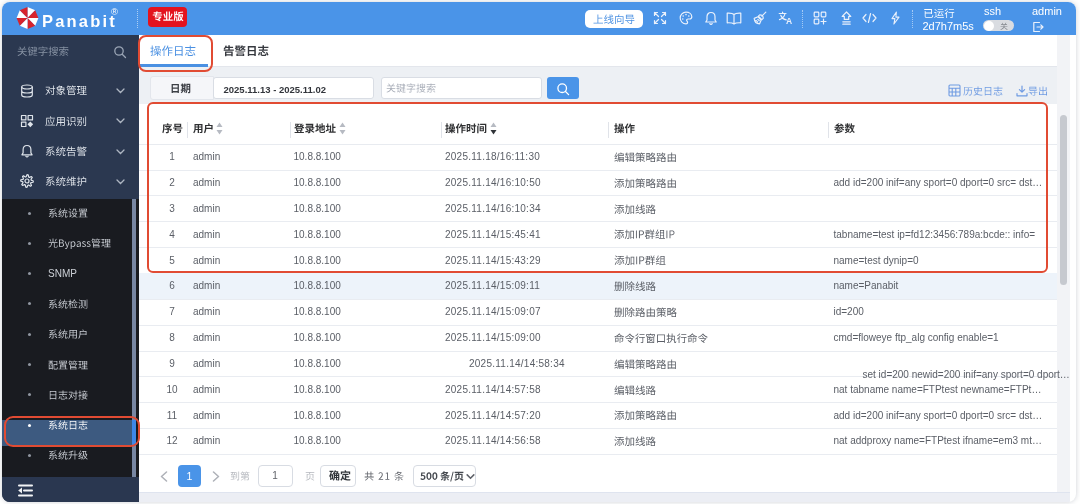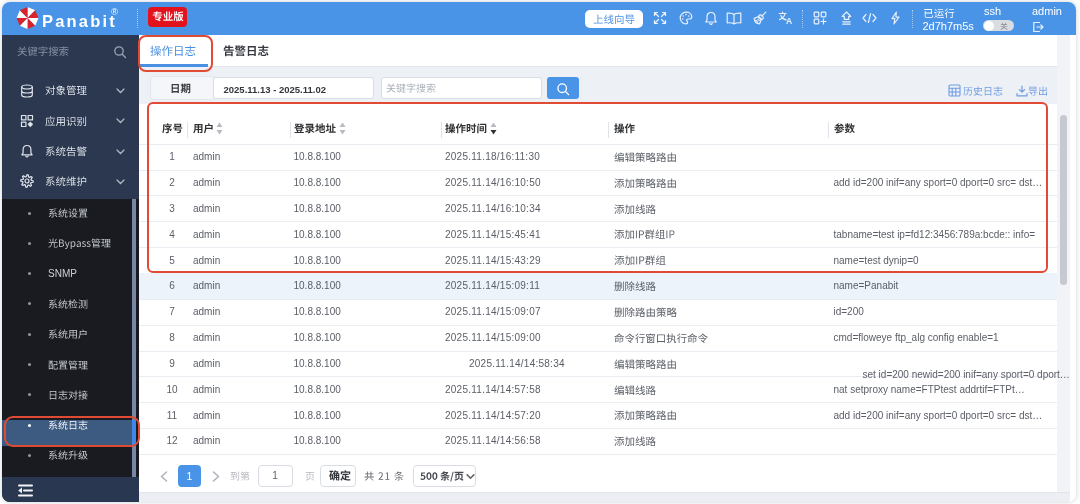--- a/index.html
+++ b/index.html
@@ -410,21 +410,21 @@
 <div style="position:absolute;left:137px;top:400.2px;width:918px;height:1px;background:#e9ecf1"></div>
 <div style="position:absolute;font:10px 'Liberation Sans', sans-serif;line-height:12.0px;color:#5a5e66;white-space:pre;left:170px;top:381.8px;transform:translateX(-50%);">10</div>
 <div style="position:absolute;font:10px 'Liberation Sans', sans-serif;line-height:12.0px;color:#5a5e66;white-space:pre;left:191px;top:381.8px;">admin</div>
 <div style="position:absolute;font:10px 'Liberation Sans', sans-serif;line-height:12.0px;color:#5a5e66;white-space:pre;left:291.5px;top:381.8px;">10.8.8.100</div>
 <div style="position:absolute;font:10px 'Liberation Sans', sans-serif;line-height:12.0px;color:#5a5e66;white-space:pre;letter-spacing:0.25px;left:443px;top:381.8px;">2025.11.14/14:57:58</div>
 <div style="position:absolute;left:612.0px;top:382.5px;width:42px;height:10.5px">
       <svg style="position:absolute;overflow:visible" width="42" height="10.5" viewBox="0 0 42.0 10.5">
         <path d="M0.4 8.7L0.6 9.4C1.5 9.1 2.6 8.6 3.6 8.2L3.5 7.5C2.3 8.0 1.2 8.4 0.4 8.7ZM0.6 4.8C0.8 4.7 1.0 4.7 2.2 4.5C1.8 5.2 1.4 5.7 1.2 5.9C0.9 6.3 0.7 6.6 0.5 6.6C0.6 6.8 0.7 7.2 0.7 7.3C0.9 7.2 1.2 7.1 3.6 6.6C3.5 6.4 3.5 6.1 3.5 5.9L1.8 6.3C2.5 5.3 3.2 4.1 3.8 3.0L3.2 2.6C3.0 3.0 2.8 3.4 2.6 3.8L1.4 3.9C2.0 3.0 2.6 1.8 3.0 0.7L2.3 0.4C1.9 1.7 1.2 3.1 1.0 3.4C0.7 3.8 0.6 4.0 0.4 4.1C0.5 4.3 0.6 4.6 0.6 4.8ZM6.6 5.6L6.6 7.1L5.7 7.1L5.7 5.6ZM7.1 5.6L7.8 5.6L7.8 7.1L7.1 7.1ZM5.1 4.9L5.1 10.0L5.7 10.0L5.7 7.7L6.6 7.7L6.6 9.7L7.1 9.7L7.1 7.7L7.8 7.7L7.8 9.7L8.4 9.7L8.4 7.7L9.1 7.7L9.1 9.3C9.1 9.4 9.1 9.4 9.0 9.4C9.0 9.4 8.8 9.4 8.5 9.4C8.6 9.6 8.7 9.8 8.7 10.0C9.1 10.0 9.3 10.0 9.5 9.9C9.7 9.8 9.8 9.6 9.8 9.3L9.8 4.9L9.1 4.9ZM8.4 5.6L9.1 5.6L9.1 7.1L8.4 7.1ZM6.4 0.6C6.5 0.9 6.7 1.2 6.8 1.6L4.3 1.6L4.3 3.8C4.3 5.4 4.3 7.8 3.3 9.5C3.5 9.5 3.8 9.8 3.9 9.9C4.9 8.2 5.1 5.7 5.1 4.0L9.7 4.0L9.7 1.6L7.7 1.6C7.5 1.2 7.3 0.7 7.1 0.4ZM5.1 2.2L8.9 2.2L8.9 3.3L5.1 3.3ZM16.3 1.4L19.1 1.4L19.1 2.4L16.3 2.4ZM15.6 0.8L15.6 3.0L19.9 3.0L19.9 0.8ZM11.4 5.8C11.4 5.7 11.7 5.6 12.1 5.6L13.1 5.6L13.1 7.1L10.9 7.5L11.1 8.3L13.1 7.9L13.1 10.0L13.8 10.0L13.8 7.7L15.0 7.5L14.9 6.8L13.8 7.0L13.8 5.6L14.8 5.6L14.8 4.9L13.8 4.9L13.8 3.3L13.1 3.3L13.1 4.9L12.1 4.9C12.3 4.2 12.6 3.3 12.9 2.4L14.8 2.4L14.8 1.7L13.1 1.7C13.2 1.3 13.3 0.9 13.3 0.6L12.6 0.4C12.5 0.8 12.4 1.2 12.3 1.7L11.0 1.7L11.0 2.4L12.1 2.4C11.9 3.3 11.7 3.9 11.6 4.2C11.4 4.7 11.3 5.0 11.1 5.1C11.2 5.2 11.3 5.6 11.4 5.8ZM19.1 4.3L19.1 5.2L16.4 5.2L16.4 4.3ZM14.7 8.4L14.8 9.2L19.1 8.8L19.1 10.1L19.8 10.1L19.8 8.8L20.6 8.7L20.6 8.0L19.8 8.1L19.8 4.3L20.5 4.3L20.5 3.6L14.9 3.6L14.9 4.3L15.7 4.3L15.7 8.4ZM19.1 5.8L19.1 6.7L16.4 6.7L16.4 5.8ZM19.1 7.3L19.1 8.1L16.4 8.3L16.4 7.3ZM21.6 8.7L21.7 9.4C22.7 9.1 24.0 8.8 25.2 8.4L25.1 7.7C23.8 8.1 22.4 8.5 21.6 8.7ZM28.4 1.0C28.9 1.3 29.6 1.7 29.9 2.0L30.4 1.5C30.0 1.2 29.4 0.8 28.9 0.6ZM21.8 4.8C21.9 4.7 22.2 4.7 23.4 4.5C23.0 5.2 22.6 5.7 22.4 5.9C22.0 6.3 21.8 6.6 21.6 6.6C21.7 6.8 21.8 7.2 21.8 7.3C22.0 7.2 22.4 7.1 25.0 6.6C25.0 6.4 25.0 6.1 25.0 5.9L22.9 6.3C23.7 5.3 24.5 4.2 25.2 3.0L24.5 2.6C24.3 3.0 24.1 3.4 23.9 3.8L22.6 3.9C23.2 3.0 23.8 1.9 24.2 0.8L23.5 0.5C23.1 1.7 22.3 3.1 22.1 3.4C21.9 3.8 21.7 4.0 21.5 4.1C21.6 4.3 21.7 4.6 21.8 4.8ZM30.3 5.6C29.9 6.2 29.3 6.8 28.6 7.4C28.5 6.8 28.3 6.1 28.2 5.4L30.9 4.9L30.8 4.2L28.1 4.7C28.1 4.2 28.0 3.8 28.0 3.3L30.6 2.9L30.5 2.2L28.0 2.6C27.9 1.9 27.9 1.2 27.9 0.4L27.1 0.4C27.1 1.2 27.2 2.0 27.2 2.7L25.5 2.9L25.7 3.7L27.2 3.4C27.3 3.9 27.3 4.4 27.4 4.8L25.3 5.2L25.5 5.9L27.5 5.5C27.6 6.4 27.8 7.2 28.0 7.8C27.1 8.4 26.1 8.9 25.0 9.2C25.2 9.4 25.4 9.7 25.5 9.9C26.5 9.5 27.4 9.1 28.3 8.5C28.7 9.5 29.3 10.0 30.0 10.0C30.7 10.0 31.0 9.7 31.1 8.5C30.9 8.5 30.7 8.3 30.5 8.1C30.5 9.0 30.4 9.3 30.1 9.3C29.6 9.3 29.2 8.9 28.9 8.1C29.7 7.5 30.5 6.7 31.0 5.9ZM33.1 1.6L35.1 1.6L35.1 3.4L33.1 3.4ZM31.9 8.8L32.0 9.6C33.1 9.3 34.7 8.9 36.1 8.6L36.0 7.9L34.6 8.2L34.6 6.3L35.8 6.3C35.9 6.5 36.0 6.7 36.1 6.8C36.3 6.7 36.6 6.6 36.8 6.5L36.8 10.1L37.5 10.1L37.5 9.7L40.1 9.7L40.1 10.0L40.9 10.0L40.9 6.6L41.2 6.7C41.3 6.5 41.6 6.2 41.7 6.0C40.8 5.7 40.0 5.1 39.3 4.5C40.0 3.7 40.5 2.8 40.9 1.7L40.4 1.5L40.2 1.5L38.2 1.5C38.3 1.2 38.4 0.9 38.5 0.6L37.8 0.4C37.4 1.7 36.7 2.9 35.8 3.7L35.8 0.9L32.4 0.9L32.4 4.1L33.9 4.1L33.9 8.4L33.1 8.5L33.1 5.1L32.4 5.1L32.4 8.7ZM37.5 9.0L37.5 7.0L40.1 7.0L40.1 9.0ZM39.9 2.2C39.6 2.8 39.2 3.4 38.8 3.9C38.4 3.4 38.0 2.9 37.8 2.4L37.9 2.2ZM37.2 6.3C37.8 5.9 38.3 5.5 38.8 5.0C39.3 5.5 39.8 5.9 40.4 6.3ZM38.3 4.5C37.6 5.2 36.8 5.7 36.0 6.1L36.0 5.6L34.6 5.6L34.6 4.1L35.8 4.1L35.8 3.8C36.0 3.9 36.3 4.1 36.4 4.2C36.7 3.9 37.1 3.5 37.4 3.0C37.6 3.5 37.9 4.0 38.3 4.5Z" fill="#5a5e66"></path>
       </svg>
     </div>
-<div style="position:absolute;font:10px 'Liberation Sans', sans-serif;line-height:12.0px;color:#5a5e66;white-space:pre;left:831.5px;top:381.8px;">nat setproxy name=FTPtest addrtif=FTPt…</div>
+<div style="position:absolute;font:10px 'Liberation Sans', sans-serif;line-height:12.0px;color:#5a5e66;white-space:pre;left:831.5px;top:381.8px;">nat tabname name=FTPtest newname=FTPt…</div>
 <div style="position:absolute;left:137px;top:426.05px;width:918px;height:1px;background:#e9ecf1"></div>
 <div style="position:absolute;font:10px 'Liberation Sans', sans-serif;line-height:12.0px;color:#5a5e66;white-space:pre;left:170px;top:407.6px;transform:translateX(-50%);">11</div>
 <div style="position:absolute;font:10px 'Liberation Sans', sans-serif;line-height:12.0px;color:#5a5e66;white-space:pre;left:191px;top:407.6px;">admin</div>
 <div style="position:absolute;font:10px 'Liberation Sans', sans-serif;line-height:12.0px;color:#5a5e66;white-space:pre;left:291.5px;top:407.6px;">10.8.8.100</div>
 <div style="position:absolute;font:10px 'Liberation Sans', sans-serif;line-height:12.0px;color:#5a5e66;white-space:pre;letter-spacing:0.25px;left:443px;top:407.6px;">2025.11.14/14:57:20</div>
 <div style="position:absolute;left:612.0px;top:408.3px;width:63px;height:10.5px">
       <svg style="position:absolute;overflow:visible" width="63" height="10.5" viewBox="0 0 63.0 10.5">
         <path d="M4.3 6.2C4.0 7.0 3.6 7.9 2.9 8.5L3.5 8.9C4.2 8.3 4.6 7.3 4.9 6.4ZM6.8 6.6C7.1 7.3 7.4 8.2 7.4 8.8L8.1 8.6C8.0 8.0 7.7 7.1 7.3 6.4ZM8.0 6.3C8.6 7.1 9.3 8.2 9.5 8.9L10.2 8.6C9.9 7.9 9.3 6.8 8.7 6.0ZM5.6 5.1L5.6 9.2C5.6 9.3 5.6 9.4 5.4 9.4C5.3 9.4 4.8 9.4 4.3 9.4C4.4 9.6 4.5 9.9 4.5 10.1C5.2 10.1 5.7 10.1 6.0 10.0C6.2 9.8 6.3 9.6 6.3 9.2L6.3 5.1ZM0.9 1.1C1.5 1.4 2.2 1.9 2.6 2.2L3.1 1.6C2.7 1.2 2.0 0.8 1.4 0.5ZM0.4 3.9C1.0 4.2 1.8 4.7 2.2 5.0L2.6 4.3C2.2 4.0 1.5 3.6 0.8 3.3ZM0.6 9.5L1.3 9.9C1.8 9.0 2.3 7.8 2.7 6.7L2.1 6.3C1.6 7.4 1.1 8.7 0.6 9.5ZM3.4 1.0L3.4 1.8L5.8 1.8C5.6 2.2 5.5 2.7 5.3 3.2L3.0 3.2L3.0 3.9L4.9 3.9C4.4 4.8 3.6 5.5 2.7 6.0C2.8 6.1 3.0 6.4 3.2 6.6C4.3 6.0 5.2 5.0 5.8 3.9L7.1 3.9C7.7 5.0 8.7 5.9 9.7 6.4C9.8 6.2 10.0 5.9 10.2 5.8C9.3 5.4 8.5 4.7 7.9 3.9L10.0 3.9L10.0 3.2L6.1 3.2C6.3 2.7 6.5 2.2 6.6 1.8L9.7 1.8L9.7 1.0ZM16.5 1.7L16.5 9.9L17.3 9.9L17.3 9.1L19.3 9.1L19.3 9.8L20.1 9.8L20.1 1.7ZM17.3 8.4L17.3 2.5L19.3 2.5L19.3 8.4ZM12.5 0.6L12.5 2.4L11.1 2.4L11.1 3.2L12.5 3.2C12.4 5.8 12.1 8.2 10.8 9.5C11.0 9.7 11.3 9.9 11.4 10.1C12.8 8.5 13.2 6.0 13.3 3.2L14.9 3.2C14.8 7.2 14.7 8.7 14.5 9.0C14.4 9.1 14.3 9.1 14.1 9.1C13.9 9.1 13.5 9.1 13.0 9.1C13.1 9.3 13.2 9.6 13.2 9.9C13.7 9.9 14.2 9.9 14.5 9.9C14.8 9.8 15.0 9.7 15.2 9.5C15.5 9.0 15.6 7.5 15.6 2.8C15.6 2.7 15.6 2.4 15.6 2.4L13.3 2.4L13.3 0.6ZM27.1 0.4C26.7 1.3 26.1 2.2 25.4 2.8C25.5 2.9 25.7 3.0 25.9 3.1L25.9 3.5L21.7 3.5L21.7 4.2L25.9 4.2L25.9 5.0L22.5 5.0L22.5 7.7L23.3 7.7L23.3 5.7L25.9 5.7L25.9 6.6C24.9 7.7 23.2 8.7 21.5 9.1C21.6 9.2 21.8 9.5 22.0 9.7C23.4 9.3 24.9 8.5 25.9 7.5L25.9 10.1L26.7 10.1L26.7 7.5C27.6 8.4 29.0 9.3 30.7 9.7C30.8 9.5 31.0 9.2 31.2 9.0C29.2 8.6 27.6 7.6 26.7 6.7L26.7 5.7L29.3 5.7L29.3 6.9C29.3 7.0 29.3 7.1 29.2 7.1C29.1 7.1 28.7 7.1 28.2 7.1C28.3 7.2 28.5 7.5 28.5 7.7C29.1 7.7 29.5 7.7 29.8 7.6C30.1 7.5 30.2 7.3 30.2 6.9L30.2 5.0L26.7 5.0L26.7 4.2L30.8 4.2L30.8 3.5L26.7 3.5L26.7 2.8L26.5 2.8C26.7 2.6 26.9 2.3 27.1 2.0L27.9 2.0C28.2 2.4 28.4 2.9 28.5 3.2L29.2 3.0C29.1 2.7 28.9 2.4 28.7 2.0L30.9 2.0L30.9 1.3L27.5 1.3C27.6 1.1 27.7 0.8 27.8 0.6ZM23.0 0.4C22.6 1.3 22.0 2.2 21.3 2.8C21.5 2.9 21.9 3.1 22.0 3.2C22.3 2.9 22.7 2.5 23.0 2.0L23.5 2.0C23.7 2.4 24.0 2.9 24.1 3.3L24.7 3.0C24.7 2.7 24.5 2.4 24.3 2.0L26.1 2.0L26.1 1.3L23.4 1.3C23.5 1.1 23.6 0.8 23.8 0.6ZM37.9 0.4C37.4 1.5 36.7 2.6 35.8 3.3L35.8 1.0L32.3 1.0L32.3 8.8L32.9 8.8L32.9 7.9L35.8 7.9L35.8 6.3C35.9 6.4 36.0 6.6 36.1 6.7L36.6 6.5L36.6 10.0L37.3 10.0L37.3 9.7L40.2 9.7L40.2 10.0L41.0 10.0L41.0 6.4L41.3 6.6C41.5 6.4 41.7 6.1 41.8 5.9C40.9 5.6 40.1 5.0 39.4 4.4C40.1 3.7 40.7 2.8 41.1 1.8L40.6 1.5L40.5 1.5L38.2 1.5C38.4 1.2 38.5 0.9 38.7 0.6ZM32.9 1.7L33.7 1.7L33.7 4.0L32.9 4.0ZM32.9 7.2L32.9 4.7L33.7 4.7L33.7 7.2ZM35.2 4.7L35.2 7.2L34.3 7.2L34.3 4.7ZM35.2 4.0L34.3 4.0L34.3 1.7L35.2 1.7ZM35.8 6.0L35.8 3.6C35.9 3.7 36.1 3.9 36.2 4.0C36.5 3.7 36.9 3.3 37.2 3.0C37.5 3.4 37.9 3.9 38.3 4.4C37.5 5.1 36.6 5.6 35.8 6.0ZM37.3 9.0L37.3 6.9L40.2 6.9L40.2 9.0ZM40.1 2.2C39.8 2.8 39.3 3.4 38.8 3.9C38.3 3.4 37.9 2.9 37.7 2.4L37.8 2.2ZM37.0 6.2C37.6 5.9 38.3 5.4 38.8 4.9C39.4 5.4 40.0 5.9 40.6 6.2ZM43.6 1.6L45.6 1.6L45.6 3.4L43.6 3.4ZM42.4 8.8L42.5 9.6C43.6 9.3 45.2 8.9 46.6 8.6L46.5 7.9L45.1 8.2L45.1 6.3L46.3 6.3C46.4 6.5 46.5 6.7 46.6 6.8C46.8 6.7 47.1 6.6 47.3 6.5L47.3 10.1L48.0 10.1L48.0 9.7L50.6 9.7L50.6 10.0L51.4 10.0L51.4 6.6L51.7 6.7C51.8 6.5 52.1 6.2 52.2 6.0C51.3 5.7 50.5 5.1 49.8 4.5C50.5 3.7 51.0 2.8 51.4 1.7L50.9 1.5L50.7 1.5L48.7 1.5C48.8 1.2 48.9 0.9 49.0 0.6L48.3 0.4C47.9 1.7 47.2 2.9 46.3 3.7L46.3 0.9L42.9 0.9L42.9 4.1L44.4 4.1L44.4 8.4L43.6 8.5L43.6 5.1L42.9 5.1L42.9 8.7ZM48.0 9.0L48.0 7.0L50.6 7.0L50.6 9.0ZM50.4 2.2C50.1 2.8 49.7 3.4 49.3 3.9C48.9 3.4 48.5 2.9 48.3 2.4L48.4 2.2ZM47.7 6.3C48.3 5.9 48.8 5.5 49.3 5.0C49.8 5.5 50.3 5.9 50.9 6.3ZM48.8 4.5C48.1 5.2 47.3 5.7 46.5 6.1L46.5 5.6L45.1 5.6L45.1 4.1L46.3 4.1L46.3 3.8C46.5 3.9 46.8 4.1 46.9 4.2C47.2 3.9 47.6 3.5 47.9 3.0C48.1 3.5 48.4 4.0 48.8 4.5ZM54.5 6.3L57.3 6.3L57.3 8.6L54.5 8.6ZM61.0 6.3L61.0 8.6L58.1 8.6L58.1 6.3ZM54.5 5.5L54.5 3.2L57.3 3.2L57.3 5.5ZM61.0 5.5L58.1 5.5L58.1 3.2L61.0 3.2ZM57.3 0.4L57.3 2.5L53.7 2.5L53.7 10.1L54.5 10.1L54.5 9.4L61.0 9.4L61.0 10.0L61.8 10.0L61.8 2.5L58.1 2.5L58.1 0.4Z" fill="#5a5e66"></path>
       </svg>
     </div>
@@ -432,20 +432,21 @@
 <div style="position:absolute;left:137px;top:451.9px;width:918px;height:1px;background:#e9ecf1"></div>
 <div style="position:absolute;font:10px 'Liberation Sans', sans-serif;line-height:12.0px;color:#5a5e66;white-space:pre;left:170px;top:433.4px;transform:translateX(-50%);">12</div>
 <div style="position:absolute;font:10px 'Liberation Sans', sans-serif;line-height:12.0px;color:#5a5e66;white-space:pre;left:191px;top:433.4px;">admin</div>
 <div style="position:absolute;font:10px 'Liberation Sans', sans-serif;line-height:12.0px;color:#5a5e66;white-space:pre;left:291.5px;top:433.4px;">10.8.8.100</div>
 <div style="position:absolute;font:10px 'Liberation Sans', sans-serif;line-height:12.0px;color:#5a5e66;white-space:pre;letter-spacing:0.25px;left:443px;top:433.4px;">2025.11.14/14:56:58</div>
 <div style="position:absolute;left:612.0px;top:434.2px;width:42px;height:10.5px">
       <svg style="position:absolute;overflow:visible" width="42" height="10.5" viewBox="0 0 42.0 10.5">
         <path d="M4.3 6.2C4.0 7.0 3.6 7.9 2.9 8.5L3.5 8.9C4.2 8.3 4.6 7.3 4.9 6.4ZM6.8 6.6C7.1 7.3 7.4 8.2 7.4 8.8L8.1 8.6C8.0 8.0 7.7 7.1 7.3 6.4ZM8.0 6.3C8.6 7.1 9.3 8.2 9.5 8.9L10.2 8.6C9.9 7.9 9.3 6.8 8.7 6.0ZM5.6 5.1L5.6 9.2C5.6 9.3 5.6 9.4 5.4 9.4C5.3 9.4 4.8 9.4 4.3 9.4C4.4 9.6 4.5 9.9 4.5 10.1C5.2 10.1 5.7 10.1 6.0 10.0C6.2 9.8 6.3 9.6 6.3 9.2L6.3 5.1ZM0.9 1.1C1.5 1.4 2.2 1.9 2.6 2.2L3.1 1.6C2.7 1.2 2.0 0.8 1.4 0.5ZM0.4 3.9C1.0 4.2 1.8 4.7 2.2 5.0L2.6 4.3C2.2 4.0 1.5 3.6 0.8 3.3ZM0.6 9.5L1.3 9.9C1.8 9.0 2.3 7.8 2.7 6.7L2.1 6.3C1.6 7.4 1.1 8.7 0.6 9.5ZM3.4 1.0L3.4 1.8L5.8 1.8C5.6 2.2 5.5 2.7 5.3 3.2L3.0 3.2L3.0 3.9L4.9 3.9C4.4 4.8 3.6 5.5 2.7 6.0C2.8 6.1 3.0 6.4 3.2 6.6C4.3 6.0 5.2 5.0 5.8 3.9L7.1 3.9C7.7 5.0 8.7 5.9 9.7 6.4C9.8 6.2 10.0 5.9 10.2 5.8C9.3 5.4 8.5 4.7 7.9 3.9L10.0 3.9L10.0 3.2L6.1 3.2C6.3 2.7 6.5 2.2 6.6 1.8L9.7 1.8L9.7 1.0ZM16.5 1.7L16.5 9.9L17.3 9.9L17.3 9.1L19.3 9.1L19.3 9.8L20.1 9.8L20.1 1.7ZM17.3 8.4L17.3 2.5L19.3 2.5L19.3 8.4ZM12.5 0.6L12.5 2.4L11.1 2.4L11.1 3.2L12.5 3.2C12.4 5.8 12.1 8.2 10.8 9.5C11.0 9.7 11.3 9.9 11.4 10.1C12.8 8.5 13.2 6.0 13.3 3.2L14.9 3.2C14.8 7.2 14.7 8.7 14.5 9.0C14.4 9.1 14.3 9.1 14.1 9.1C13.9 9.1 13.5 9.1 13.0 9.1C13.1 9.3 13.2 9.6 13.2 9.9C13.7 9.9 14.2 9.9 14.5 9.9C14.8 9.8 15.0 9.7 15.2 9.5C15.5 9.0 15.6 7.5 15.6 2.8C15.6 2.7 15.6 2.4 15.6 2.4L13.3 2.4L13.3 0.6ZM21.6 8.7L21.7 9.4C22.7 9.1 24.0 8.8 25.2 8.4L25.1 7.7C23.8 8.1 22.4 8.5 21.6 8.7ZM28.4 1.0C28.9 1.3 29.6 1.7 29.9 2.0L30.4 1.5C30.0 1.2 29.4 0.8 28.9 0.6ZM21.8 4.8C21.9 4.7 22.2 4.7 23.4 4.5C23.0 5.2 22.6 5.7 22.4 5.9C22.0 6.3 21.8 6.6 21.6 6.6C21.7 6.8 21.8 7.2 21.8 7.3C22.0 7.2 22.4 7.1 25.0 6.6C25.0 6.4 25.0 6.1 25.0 5.9L22.9 6.3C23.7 5.3 24.5 4.2 25.2 3.0L24.5 2.6C24.3 3.0 24.1 3.4 23.9 3.8L22.6 3.9C23.2 3.0 23.8 1.9 24.2 0.8L23.5 0.5C23.1 1.7 22.3 3.1 22.1 3.4C21.9 3.8 21.7 4.0 21.5 4.1C21.6 4.3 21.7 4.6 21.8 4.8ZM30.3 5.6C29.9 6.2 29.3 6.8 28.6 7.4C28.5 6.8 28.3 6.1 28.2 5.4L30.9 4.9L30.8 4.2L28.1 4.7C28.1 4.2 28.0 3.8 28.0 3.3L30.6 2.9L30.5 2.2L28.0 2.6C27.9 1.9 27.9 1.2 27.9 0.4L27.1 0.4C27.1 1.2 27.2 2.0 27.2 2.7L25.5 2.9L25.7 3.7L27.2 3.4C27.3 3.9 27.3 4.4 27.4 4.8L25.3 5.2L25.5 5.9L27.5 5.5C27.6 6.4 27.8 7.2 28.0 7.8C27.1 8.4 26.1 8.9 25.0 9.2C25.2 9.4 25.4 9.7 25.5 9.9C26.5 9.5 27.4 9.1 28.3 8.5C28.7 9.5 29.3 10.0 30.0 10.0C30.7 10.0 31.0 9.7 31.1 8.5C30.9 8.5 30.7 8.3 30.5 8.1C30.5 9.0 30.4 9.3 30.1 9.3C29.6 9.3 29.2 8.9 28.9 8.1C29.7 7.5 30.5 6.7 31.0 5.9ZM33.1 1.6L35.1 1.6L35.1 3.4L33.1 3.4ZM31.9 8.8L32.0 9.6C33.1 9.3 34.7 8.9 36.1 8.6L36.0 7.9L34.6 8.2L34.6 6.3L35.8 6.3C35.9 6.5 36.0 6.7 36.1 6.8C36.3 6.7 36.6 6.6 36.8 6.5L36.8 10.1L37.5 10.1L37.5 9.7L40.1 9.7L40.1 10.0L40.9 10.0L40.9 6.6L41.2 6.7C41.3 6.5 41.6 6.2 41.7 6.0C40.8 5.7 40.0 5.1 39.3 4.5C40.0 3.7 40.5 2.8 40.9 1.7L40.4 1.5L40.2 1.5L38.2 1.5C38.3 1.2 38.4 0.9 38.5 0.6L37.8 0.4C37.4 1.7 36.7 2.9 35.8 3.7L35.8 0.9L32.4 0.9L32.4 4.1L33.9 4.1L33.9 8.4L33.1 8.5L33.1 5.1L32.4 5.1L32.4 8.7ZM37.5 9.0L37.5 7.0L40.1 7.0L40.1 9.0ZM39.9 2.2C39.6 2.8 39.2 3.4 38.8 3.9C38.4 3.4 38.0 2.9 37.8 2.4L37.9 2.2ZM37.2 6.3C37.8 5.9 38.3 5.5 38.8 5.0C39.3 5.5 39.8 5.9 40.4 6.3ZM38.3 4.5C37.6 5.2 36.8 5.7 36.0 6.1L36.0 5.6L34.6 5.6L34.6 4.1L35.8 4.1L35.8 3.8C36.0 3.9 36.3 4.1 36.4 4.2C36.7 3.9 37.1 3.5 37.4 3.0C37.6 3.5 37.9 4.0 38.3 4.5Z" fill="#5a5e66"></path>
       </svg>
     </div>
+<div style="position:absolute;font:10px 'Liberation Sans', sans-serif;line-height:12.0px;color:#5a5e66;white-space:pre;left:831.5px;top:433.4px;">nat addproxy name=FTPtest ifname=em3 mt…</div>
 <svg style="position:absolute;left:158px;top:468.5px" width="8" height="11" viewBox="0 0 8 11" fill="none" stroke="#aeb1b8" stroke-width="1.5" stroke-linecap="round" stroke-linejoin="round">
       <path d="M6.5 1 L1.5 5.5 L6.5 10"></path>
     </svg>
 <div style="position:absolute;left:176.3px;top:462.5px;width:22.5px;height:22.5px;background:#4a94e8;border-radius:4px"></div>
 <div style="position:absolute;font:10.5px 'Liberation Sans', sans-serif;line-height:12.6px;color:#fff;white-space:pre;left:187.5px;top:467.5px;transform:translateX(-50%);">1</div>
 <svg style="position:absolute;left:210px;top:468.5px" width="8" height="11" viewBox="0 0 8 11" fill="none" stroke="#aeb1b8" stroke-width="1.5" stroke-linecap="round" stroke-linejoin="round">
       <path d="M1.5 1 L6.5 5.5 L1.5 10"></path>
     </svg>
 <div style="position:absolute;left:228.0px;top:468.8px;width:20px;height:10px">
       <svg style="position:absolute;overflow:visible" width="20" height="10" viewBox="0 0 20.0 10">

